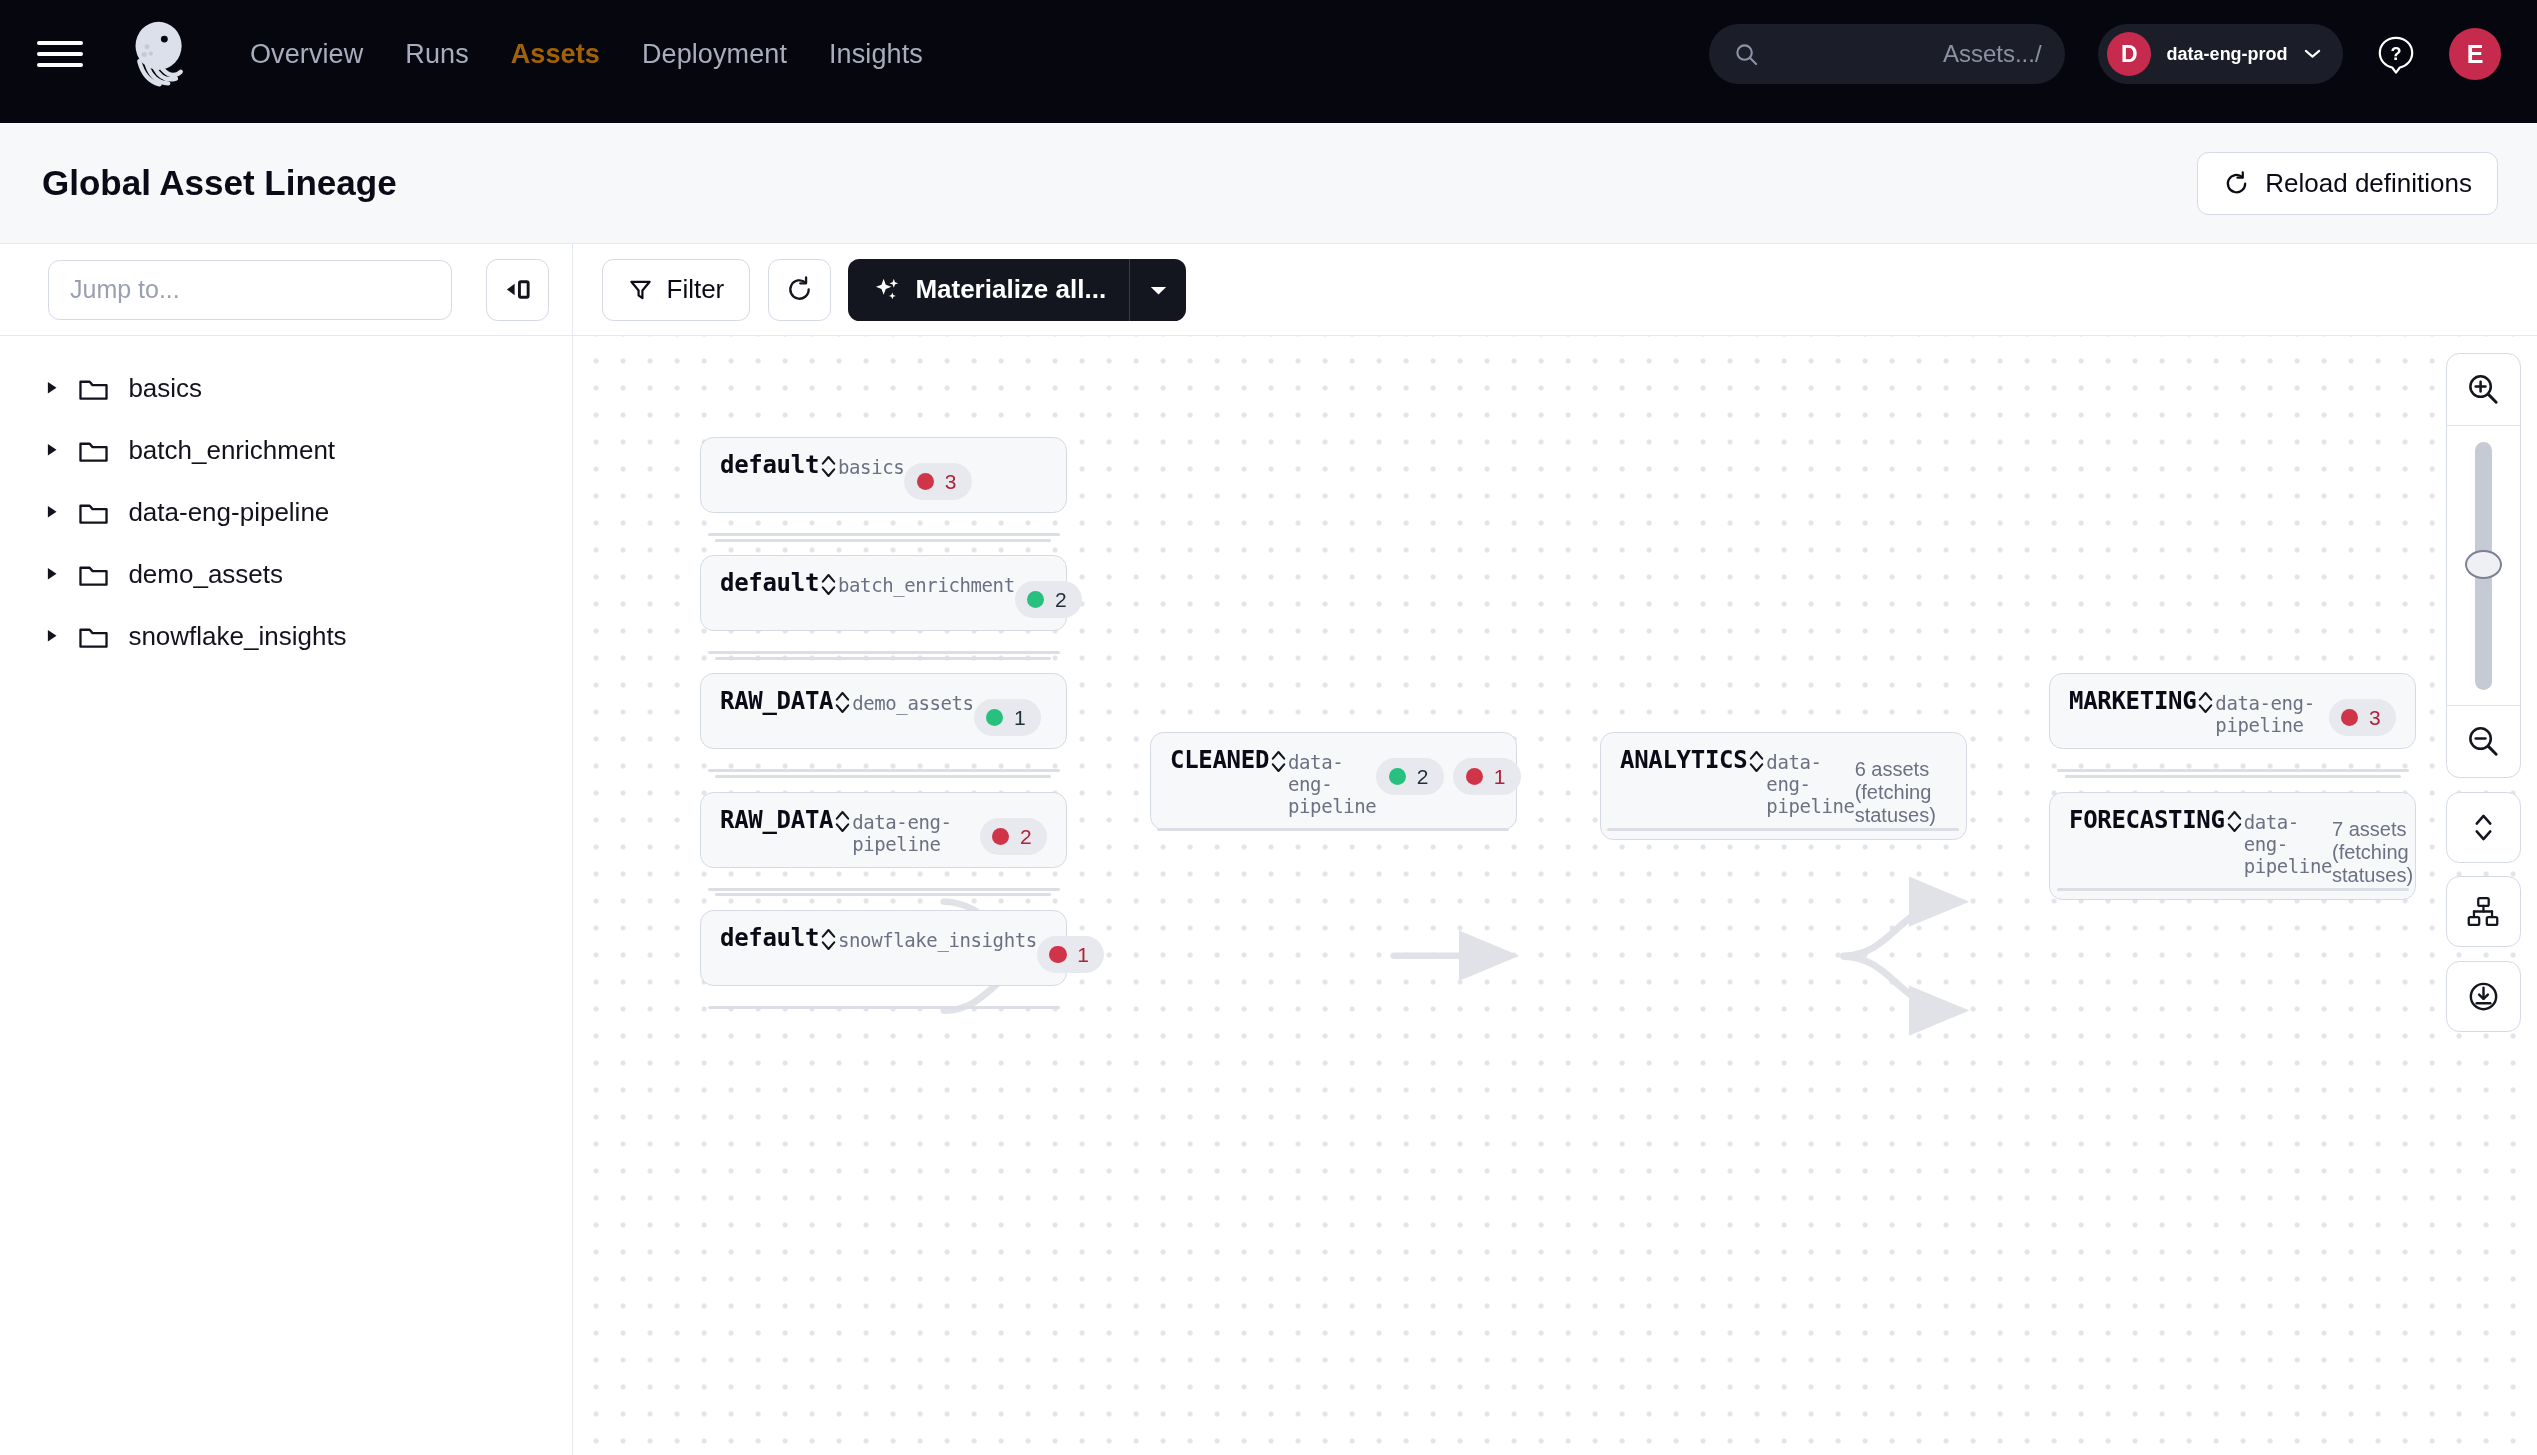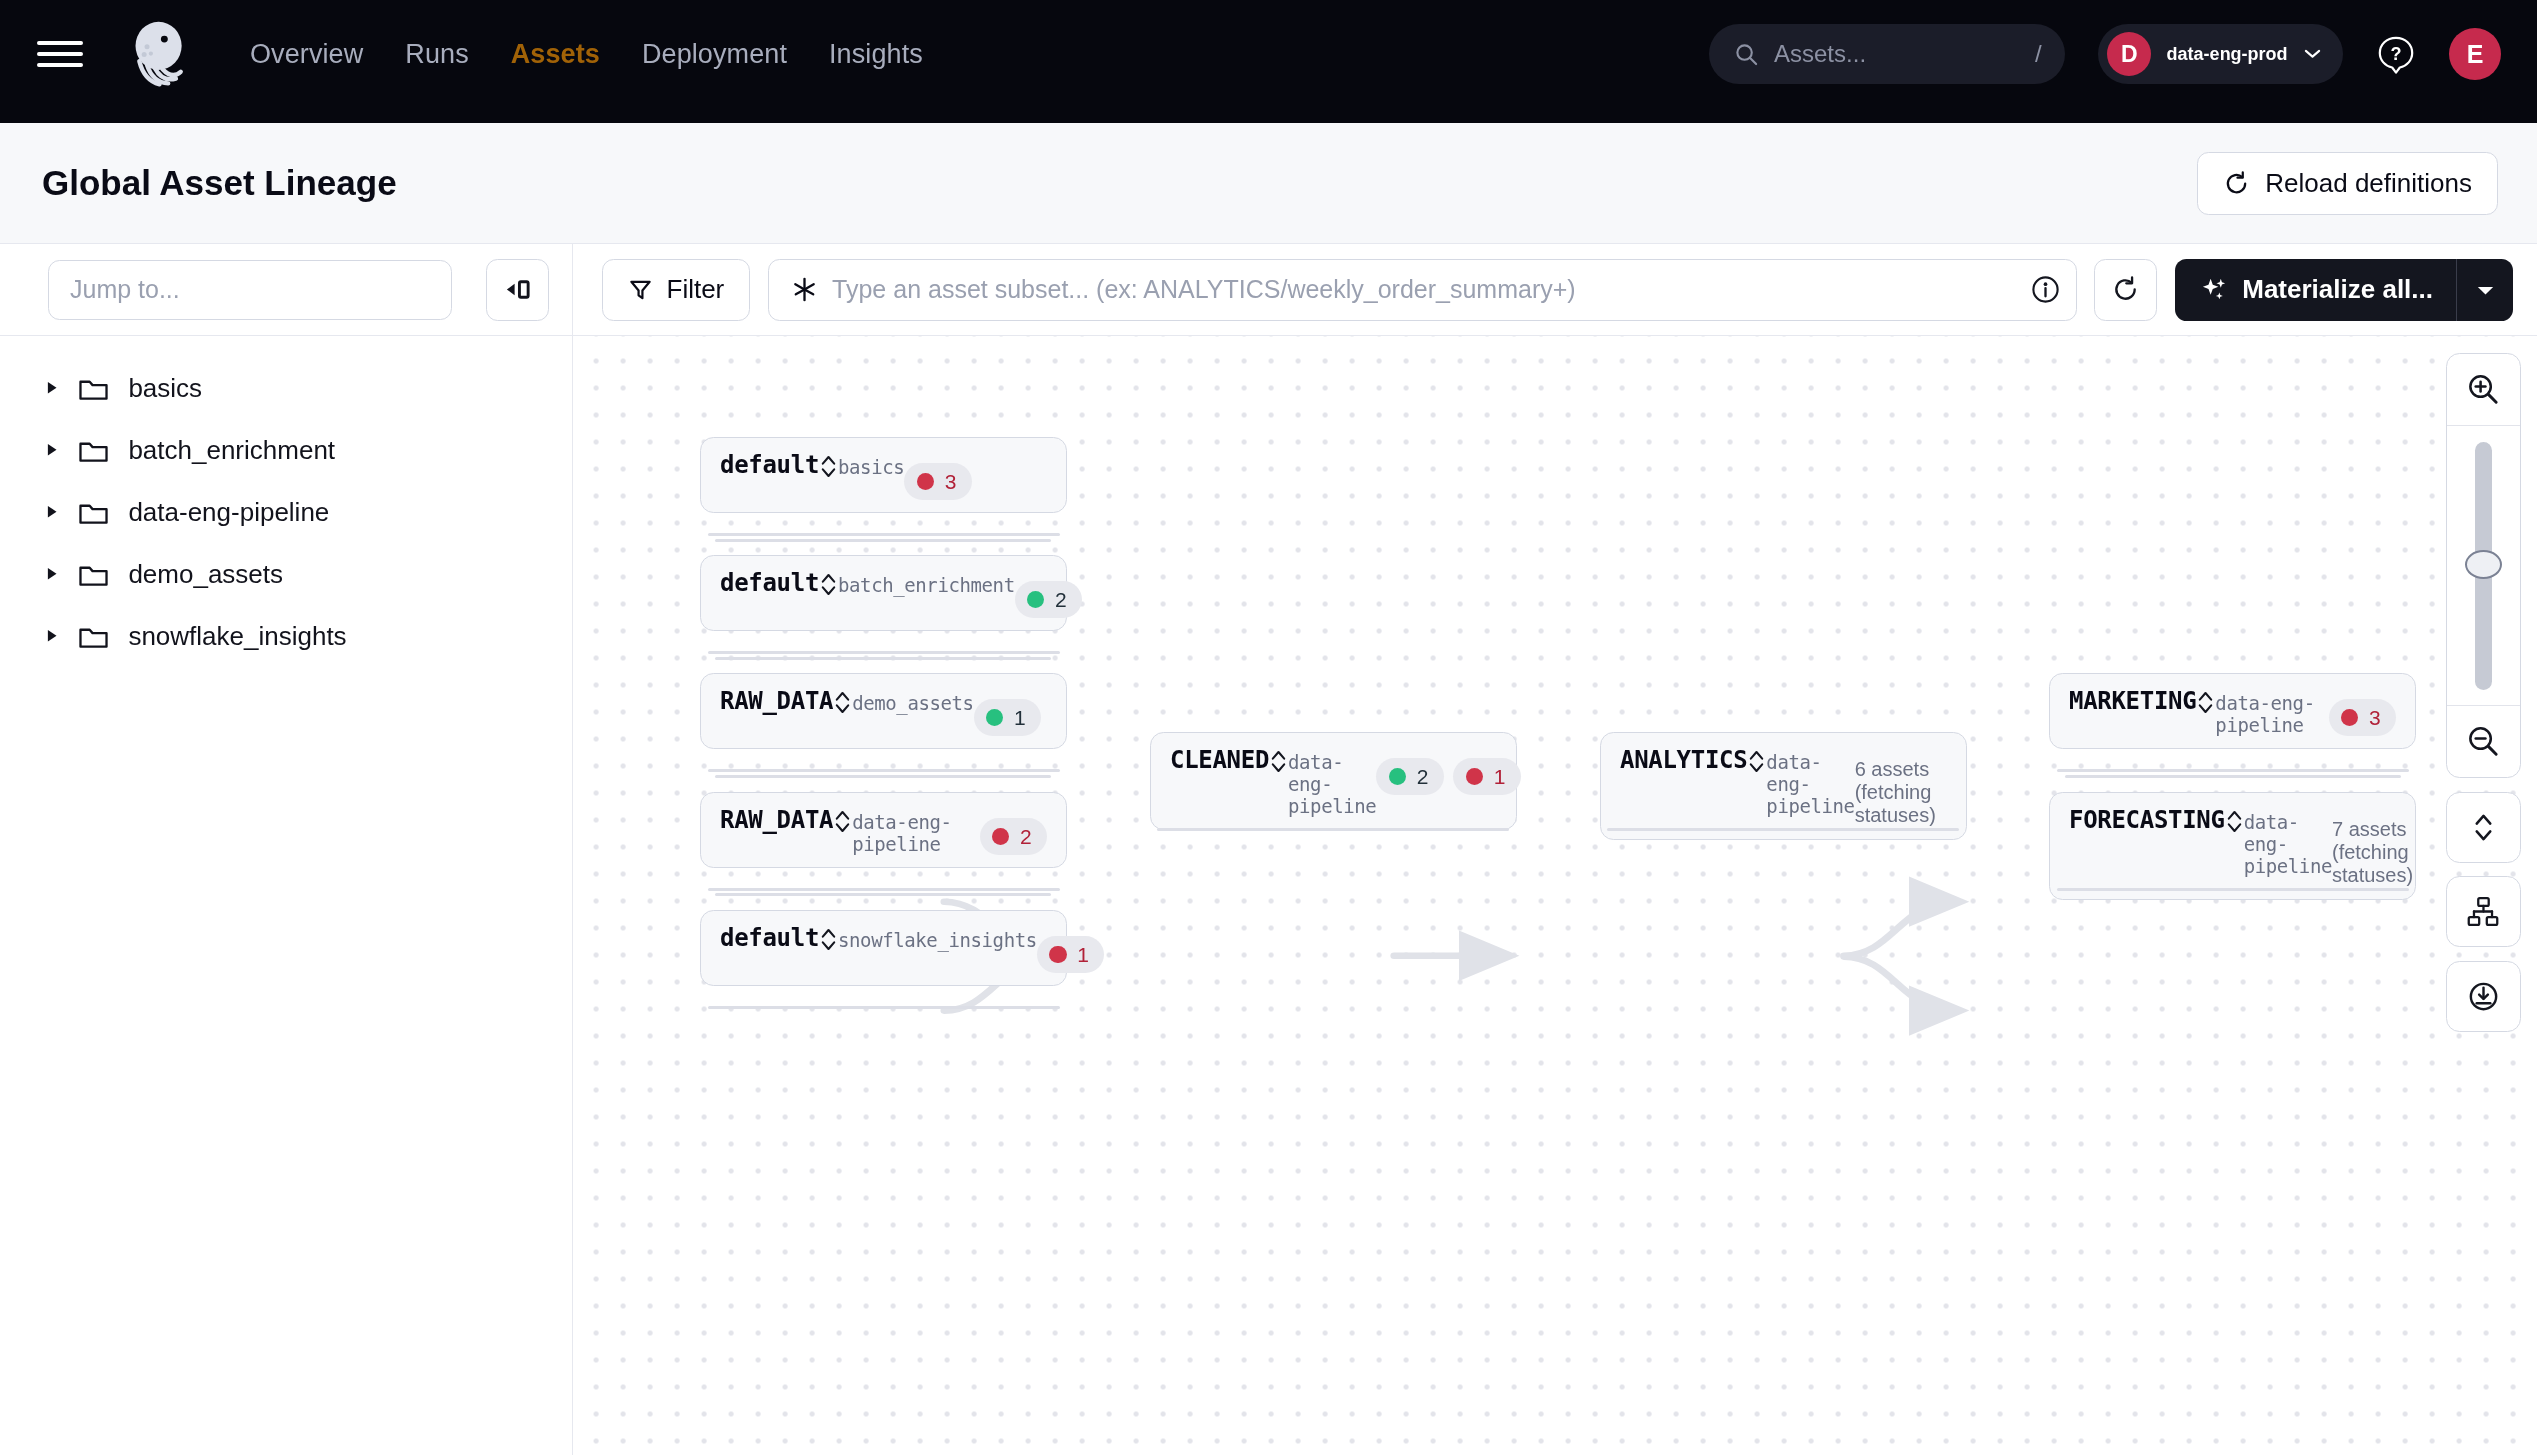--- a/index.html
+++ b/index.html
@@ -11,20 +11,21 @@
   }
 
   
   .topnav {
     height: 123px;
     background: #06070E;
     display: flex;
     align-items: center;
     padding: 0 37px 15px 35px;
     position: relative;
+    text-align: right;
   }
   .hamburger {
     width: 50px; height: 38px;
     display: flex; flex-direction: column; justify-content: space-between;
     padding: 5.8px 1.9px;
     cursor: pointer;
   }
   .hamburger span { display:block; height: 3.8px; background: #ffffff; border-radius: 1.9px; }
 
   .logo-wrap { margin-left: 38px; width: 75px; height: 75px; display:flex; align-items:center; justify-content:center; }
@@ -461,38 +462,20 @@
   <div class="main">
 
     <div class="toolbar">
       <div class="filter-btn">
         <svg width="25" height="25" viewBox="0 0 26 26">
           <path d="M3.5 5 L22.5 5 L15 14 L15 22 L11 19 L11 14 Z" fill="none" stroke="#0A0B16" stroke-width="2.3" stroke-linejoin="round"></path>
         </svg>
         <span>Filter</span>
       </div>
 
-      <div class="subset-input-wrap">
-        <svg class="subset-icon" viewBox="0 0 30 30">
-          <g stroke="#0A0B16" stroke-width="2.4" stroke-linecap="round" fill="none">
-            <line x1="15" y1="15" x2="15" y2="26"></line>
-            <line x1="15" y1="15" x2="5.5" y2="9.5"></line>
-            <line x1="15" y1="15" x2="24.5" y2="9.5"></line>
-            <line x1="15" y1="15" x2="6" y2="20"></line>
-            <line x1="15" y1="15" x2="24" y2="20"></line>
-            <line x1="15" y1="15" x2="15" y2="4"></line>
-          </g>
-        </svg>
-        <input class="subset-input" placeholder="Type an asset subset... (ex: ANALYTICS/weekly_order_summary+)" style="">
-        <svg class="info-icon" viewBox="0 0 32 32">
-          <circle cx="16" cy="16" r="12.5" fill="none" stroke="#14161F" stroke-width="2.2"></circle>
-          <circle cx="16" cy="10.5" r="1.9" fill="#14161F"></circle>
-          <line x1="16" y1="14.5" x2="16" y2="23" stroke="#14161F" stroke-width="2.4" stroke-linecap="round"></line>
-        </svg>
-      </div>
 
       <div class="refresh-btn">
         <svg width="29" height="29" viewBox="0 0 30 30">
           <path d="M24.5 15 A9.5 9.5 0 1 1 21.3 7.9" fill="none" stroke="#14161F" stroke-width="2.4" stroke-linecap="round"></path>
           <polyline points="21.8,2.6 21.8,8.6 15.8,8.6" fill="none" stroke="#14161F" stroke-width="2.4" stroke-linecap="round" stroke-linejoin="round"></polyline>
         </svg>
       </div>
 
       <div class="materialize">
         <div class="mat-main">

